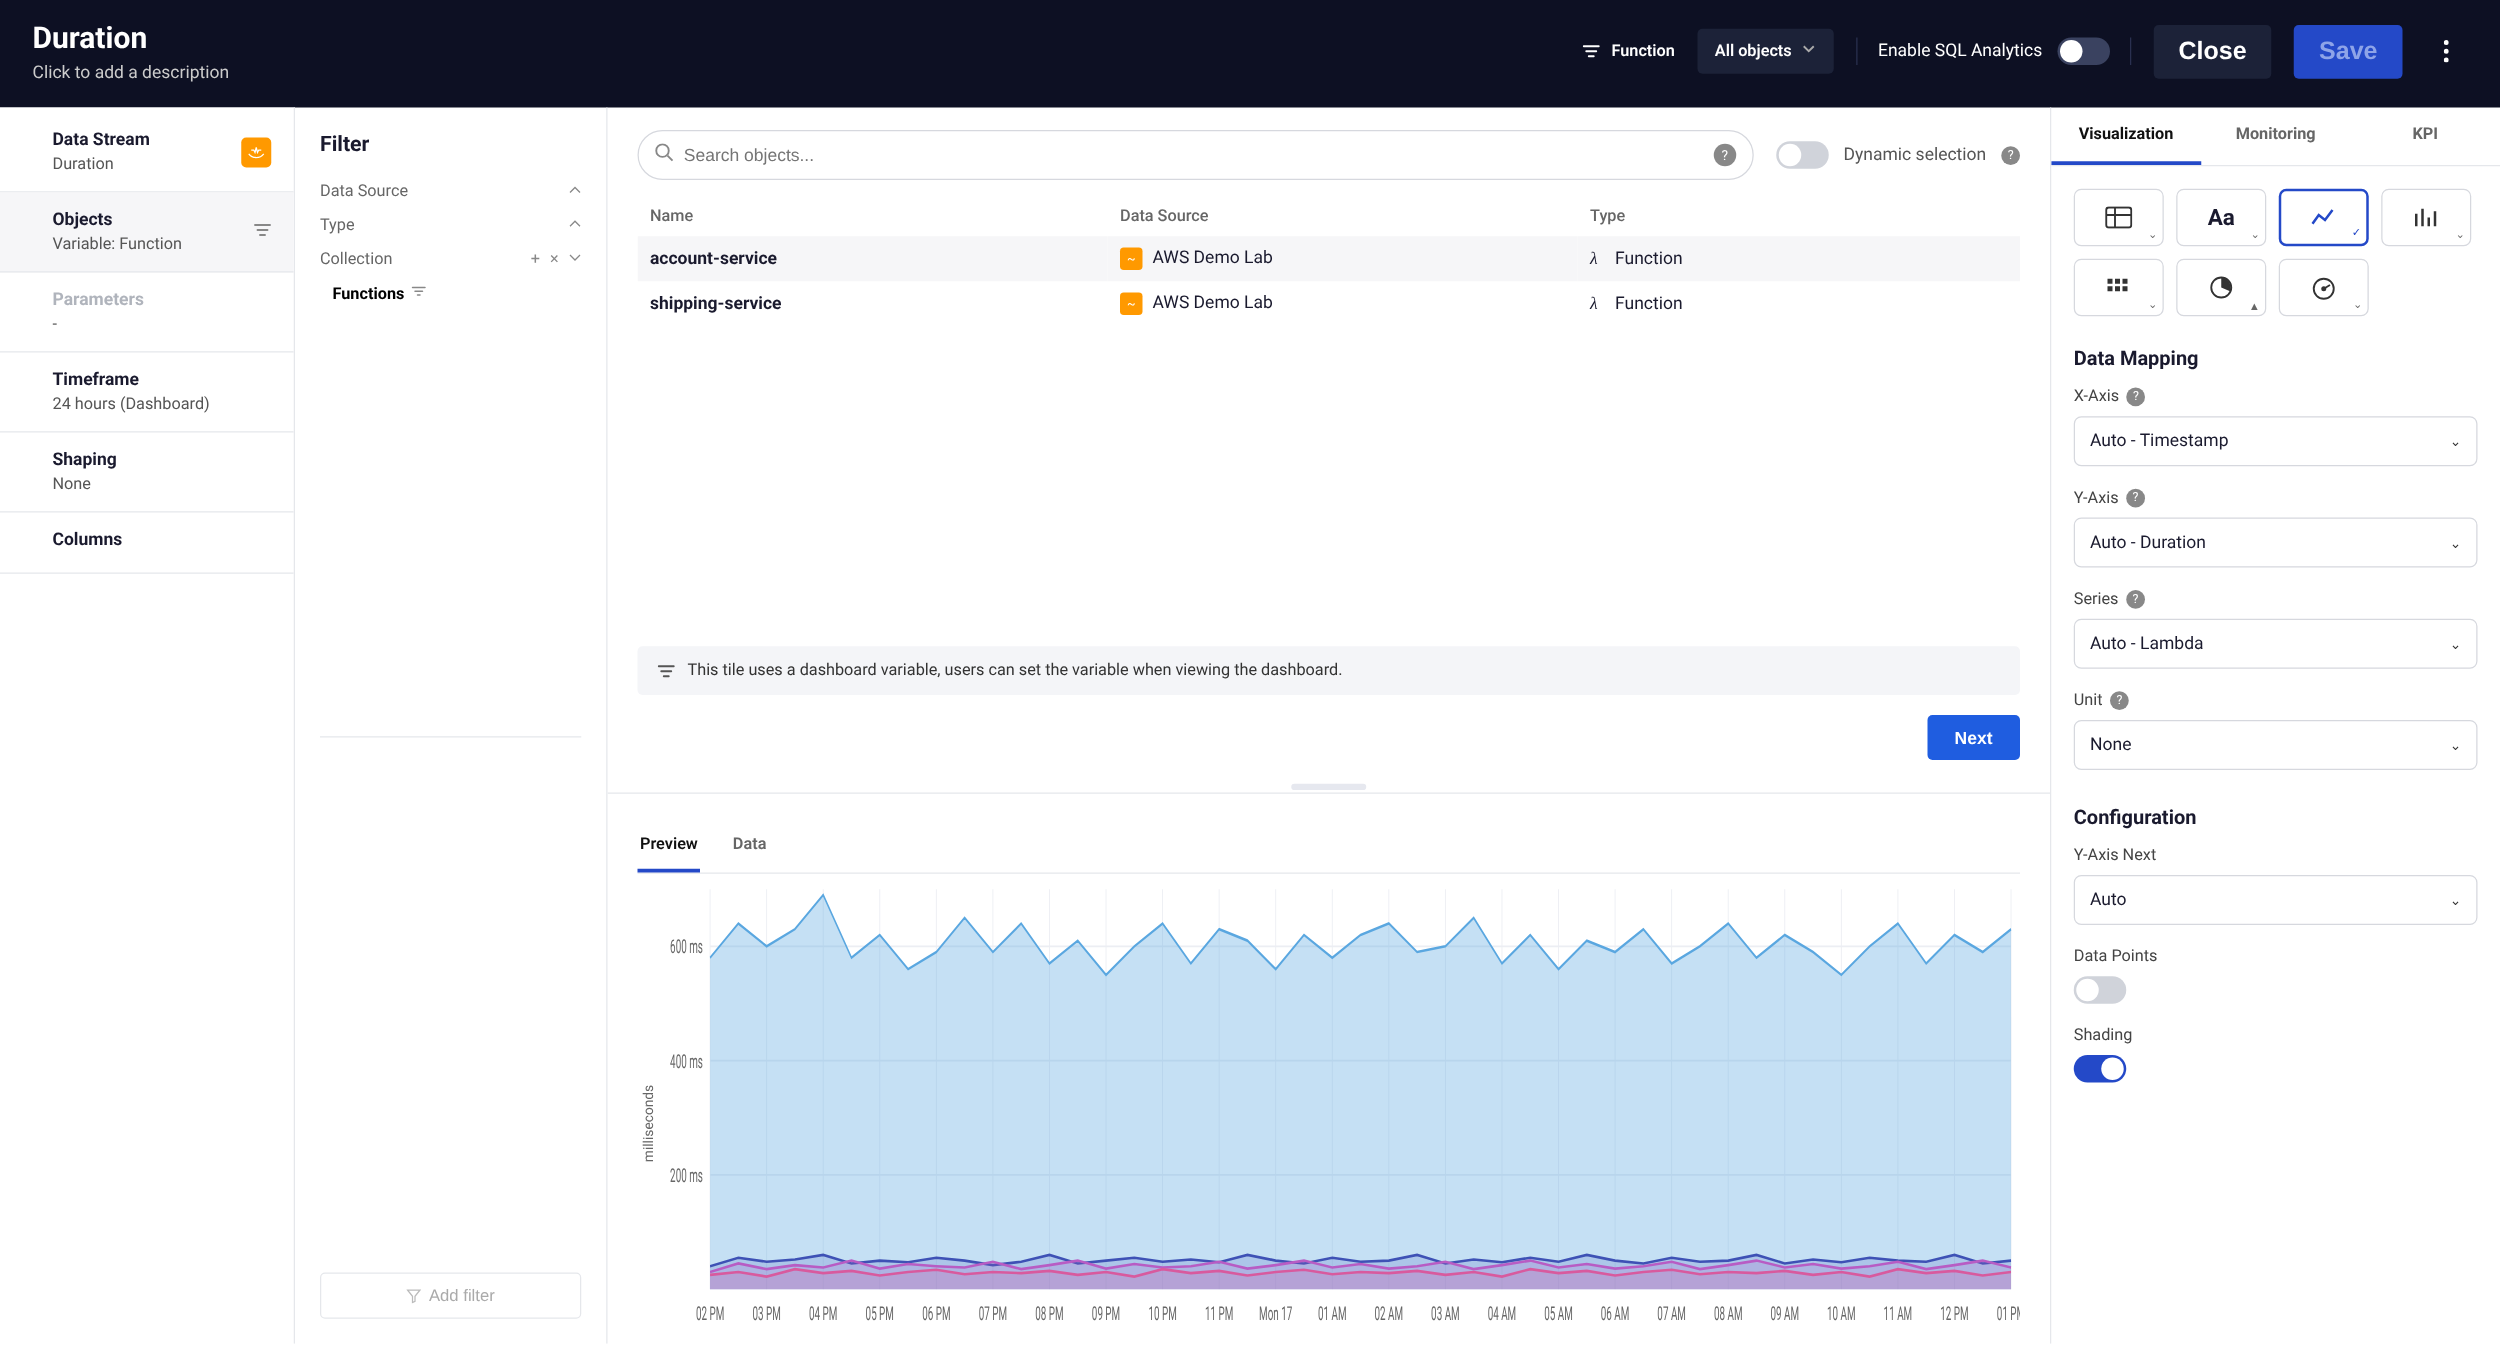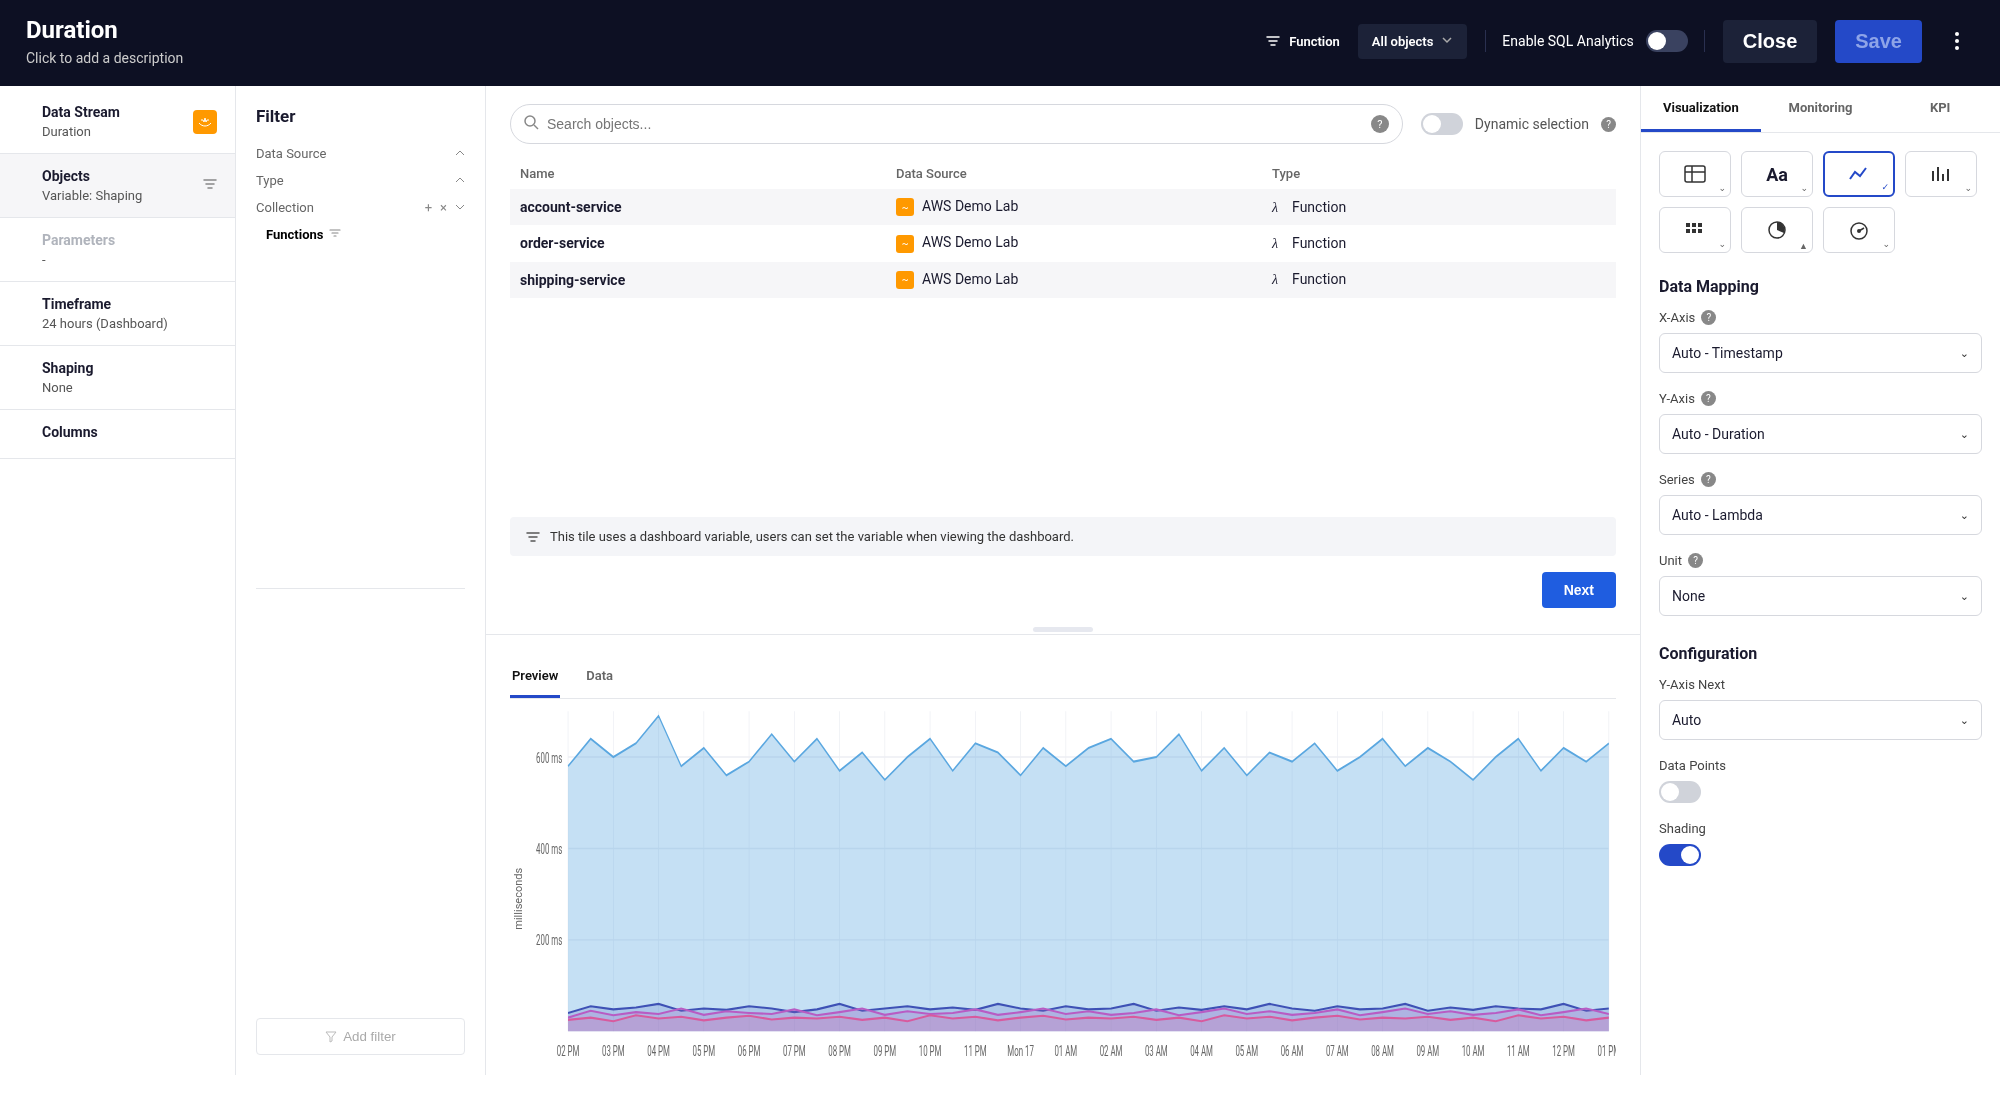--- a/index.html
+++ b/index.html
@@ -139,21 +139,21 @@
           <svg width="14" height="10" viewBox="0 0 14 10">
               <path d="M1 6c1.5 2 4 3 6 3s4.5-1 6-3M3 3h2l1 2 1-4 1 4 1-2h2" stroke="#fff" stroke-width="1" fill="none"></path>
             </svg>
         </div>
       </div>
     </div>
     <div class="sec" style="background:#f6f6f8;">
       <div class="sec-row">
         <div>
           <div class="sec-title">Objects</div>
-          <div class="sec-sub">Variable: Shaping</div>
+          <div class="sec-sub">Variable: Function</div>
         </div>
         <div class="obj-icon">
           <svg width="14" height="14" viewBox="0 0 14 14">
               <path d="M1 3h12M3 7h8M5 11h4" stroke="#888" stroke-width="1.5" stroke-linecap="round"></path>
             </svg>
         </div>
       </div>
     </div>
     <div class="sec sec-param">
       <div class="sec-title">Parameters</div>
@@ -237,25 +237,20 @@
           <thead>
               <tr>
             <th style="width:34%">Name</th>
             <th style="width:34%">Data Source</th>
             <th>Type</th>
           </tr>
             </thead>
           <tbody id="obj-rows">
               <tr class="row">
                 <td class="obj-name">account-service</td>
-  <td><span class="ds-badge">~</span>AWS Demo Lab</td>
-  <td><span class="lambda-ic">λ</span>Function</td>
-              </tr>
-              <tr class="row">
-                <td class="obj-name">order-service</td>
   <td><span class="ds-badge">~</span>AWS Demo Lab</td>
   <td><span class="lambda-ic">λ</span>Function</td>
               </tr>
               <tr class="row">
                 <td class="obj-name">shipping-service</td>
   <td><span class="ds-badge">~</span>AWS Demo Lab</td>
   <td><span class="lambda-ic">λ</span>Function</td>
               </tr>
             </tbody>
         </table>

